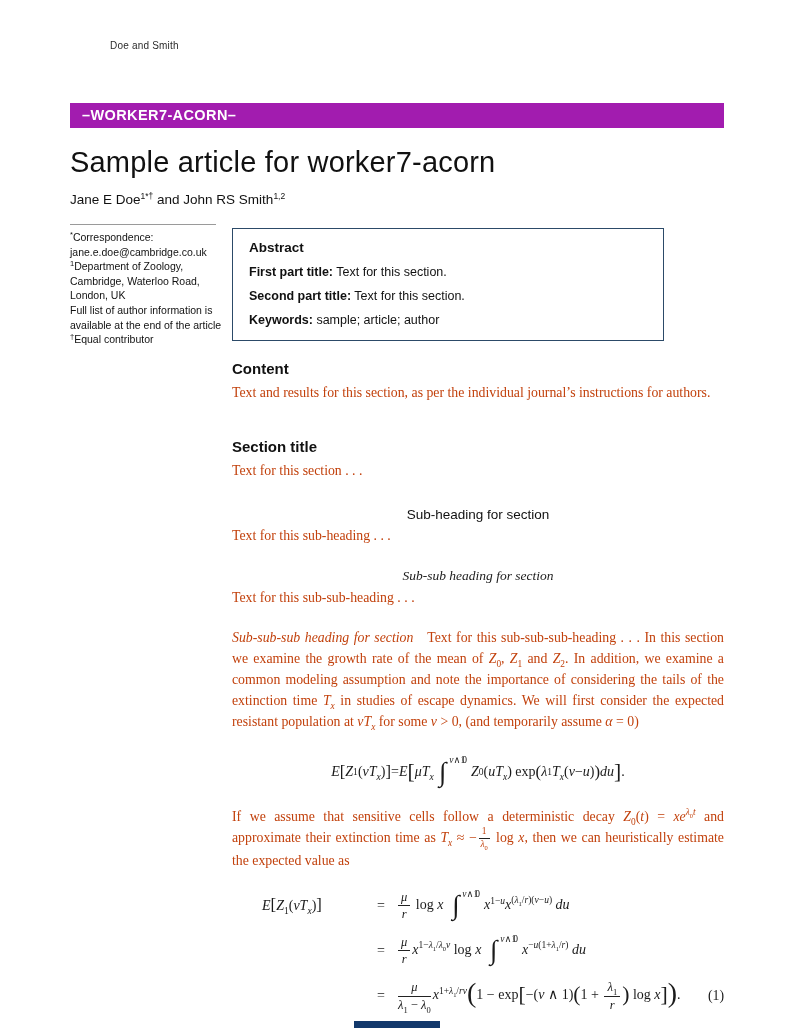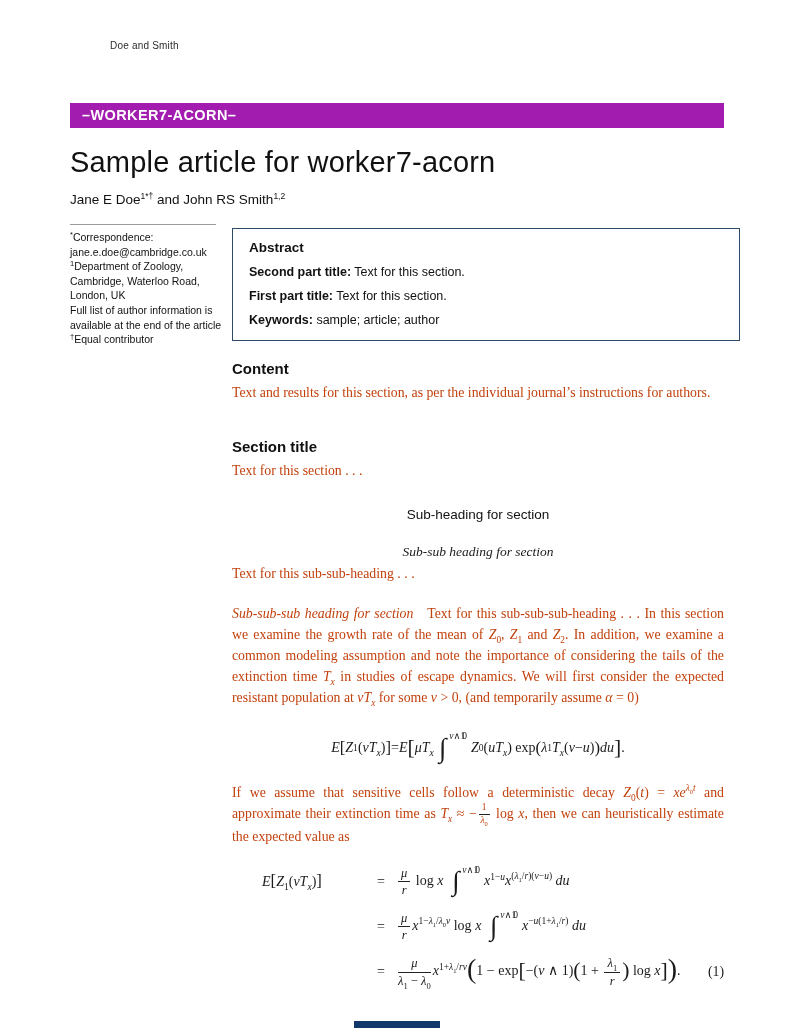--- a/index.html
+++ b/index.html
@@ -38,21 +38,21 @@
     border-top:1px solid #9a9a9a;
   }
   .sidebar{
     position:absolute;left:70px;top:230px;width:156px;
     font-family:"Liberation Sans","DejaVu Sans",sans-serif;
     font-size:10.5px;line-height:14.6px;color:#111;
   }
   .sidebar sup{font-size:7.5px;}
 
   .abstract-box{
-    position:absolute;left:232px;top:228px;width:508px;box-sizing:border-box;
+    position:absolute;left:232px;top:228px;width:432px;box-sizing:border-box;
     border:1.5px solid #2c4a68;padding:11px 16px 13px 16px;
     font-family:"Liberation Sans","DejaVu Sans",sans-serif;
   }
   .abstract-title{font-weight:bold;font-size:13.5px;color:#111;}
   .abstract-row{font-size:12.5px;margin-top:10px;color:#111;}
   .abstract-row .lbl{font-weight:bold;}
 
   .main{
     position:absolute;left:232px;top:360px;width:492px;
   }
@@ -125,39 +125,40 @@
     <div>Cambridge, Waterloo Road,</div>
     <div>London, UK</div>
     <div>Full list of author information is</div>
     <div>available at the end of the article</div>
     <div><sup>†</sup>Equal contributor</div>
   </div>
 
   <div class="abstract-box">
     <div class="abstract-title">Abstract</div>
     <div class="abstract-row">
+      <span class="lbl">First part title:</span><span> Text for this section.</span>
+    </div>
+    <div class="abstract-row">
       <span class="lbl">Second part title:</span><span> Text for this section.</span>
-    </div>
-    <div class="abstract-row">
-      <span class="lbl">First part title:</span><span> Text for this section.</span>
     </div>
     <div class="abstract-row">
       <span class="lbl">Keywords:</span><span> sample; article; author</span>
     </div>
   </div>
 
   <div class="main">
 
     <div class="h-main">Content</div>
     <p class="para">Text and results for this section, as per the individual journal’s instructions for authors.</p>
 
     <div class="h-main mt27">Section title</div>
     <p class="para">Text for this section . . .</p>
 
     <div class="h-sub mt26">Sub-heading for section</div>
+    <p class="para">Text for this sub-heading . . .</p>
 
     <div class="h-subsub mt22">Sub-sub heading for section</div>
     <p class="para">Text for this sub-sub-heading . . .</p>
 
     <p class="para mt19"><i>Sub-sub-sub heading for section</i> Text for this sub-sub-sub-heading . . . In this section we examine the growth rate of the mean of <i>Z</i><sub>0</sub>, <i>Z</i><sub>1</sub> and <i>Z</i><sub>2</sub>. In addition, we examine a common modeling assumption and note the importance of considering the tails of the extinction time <i>T<sub>x</sub></i> in studies of escape dynamics. We will first consider the expected resistant population at <i>vT<sub>x</sub></i> for some <i>v</i> &gt; 0, (and temporarily assume <i>α</i> = 0)</p>
 
     <div class="eq-display"><i>E</i><span class="d1">[</span><i>Z</i><sub>1</sub>(<i>vT<sub>x</sub></i>)<span class="d1">]</span> = <i>E</i><span class="d2">[</span><i>μT<sub>x</sub></i><span class="intg">∫</span><span class="lims">
           <span class="lt"><i>v</i>∧1</span>
           <span class="lb">0</span>
         </span><i>Z</i><sub>0</sub>(<i>uT<sub>x</sub></i>) exp<span class="d1">(</span><i>λ</i><sub>1</sub><i>T<sub>x</sub></i>(<i>v</i> − <i>u</i>)<span class="d1">)</span> <i>du</i><span class="d2">]</span>.</div>

